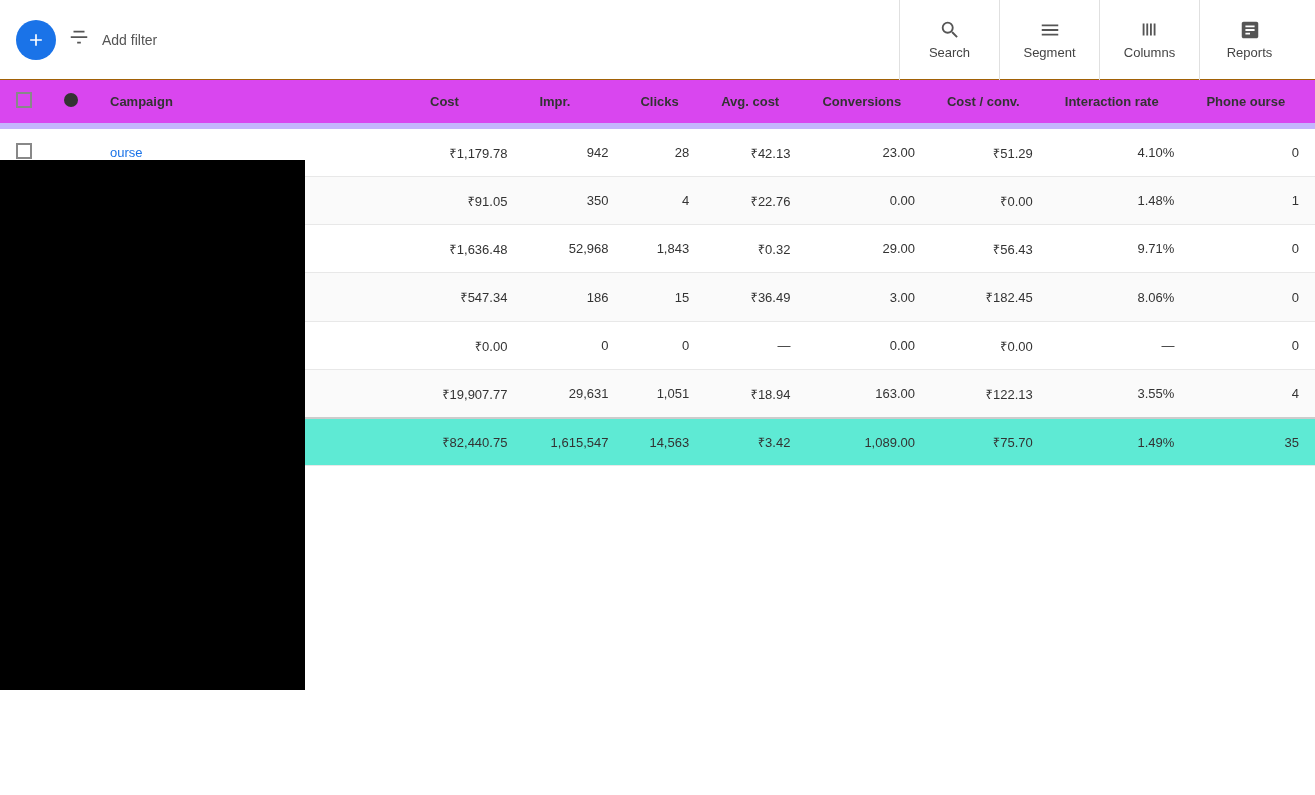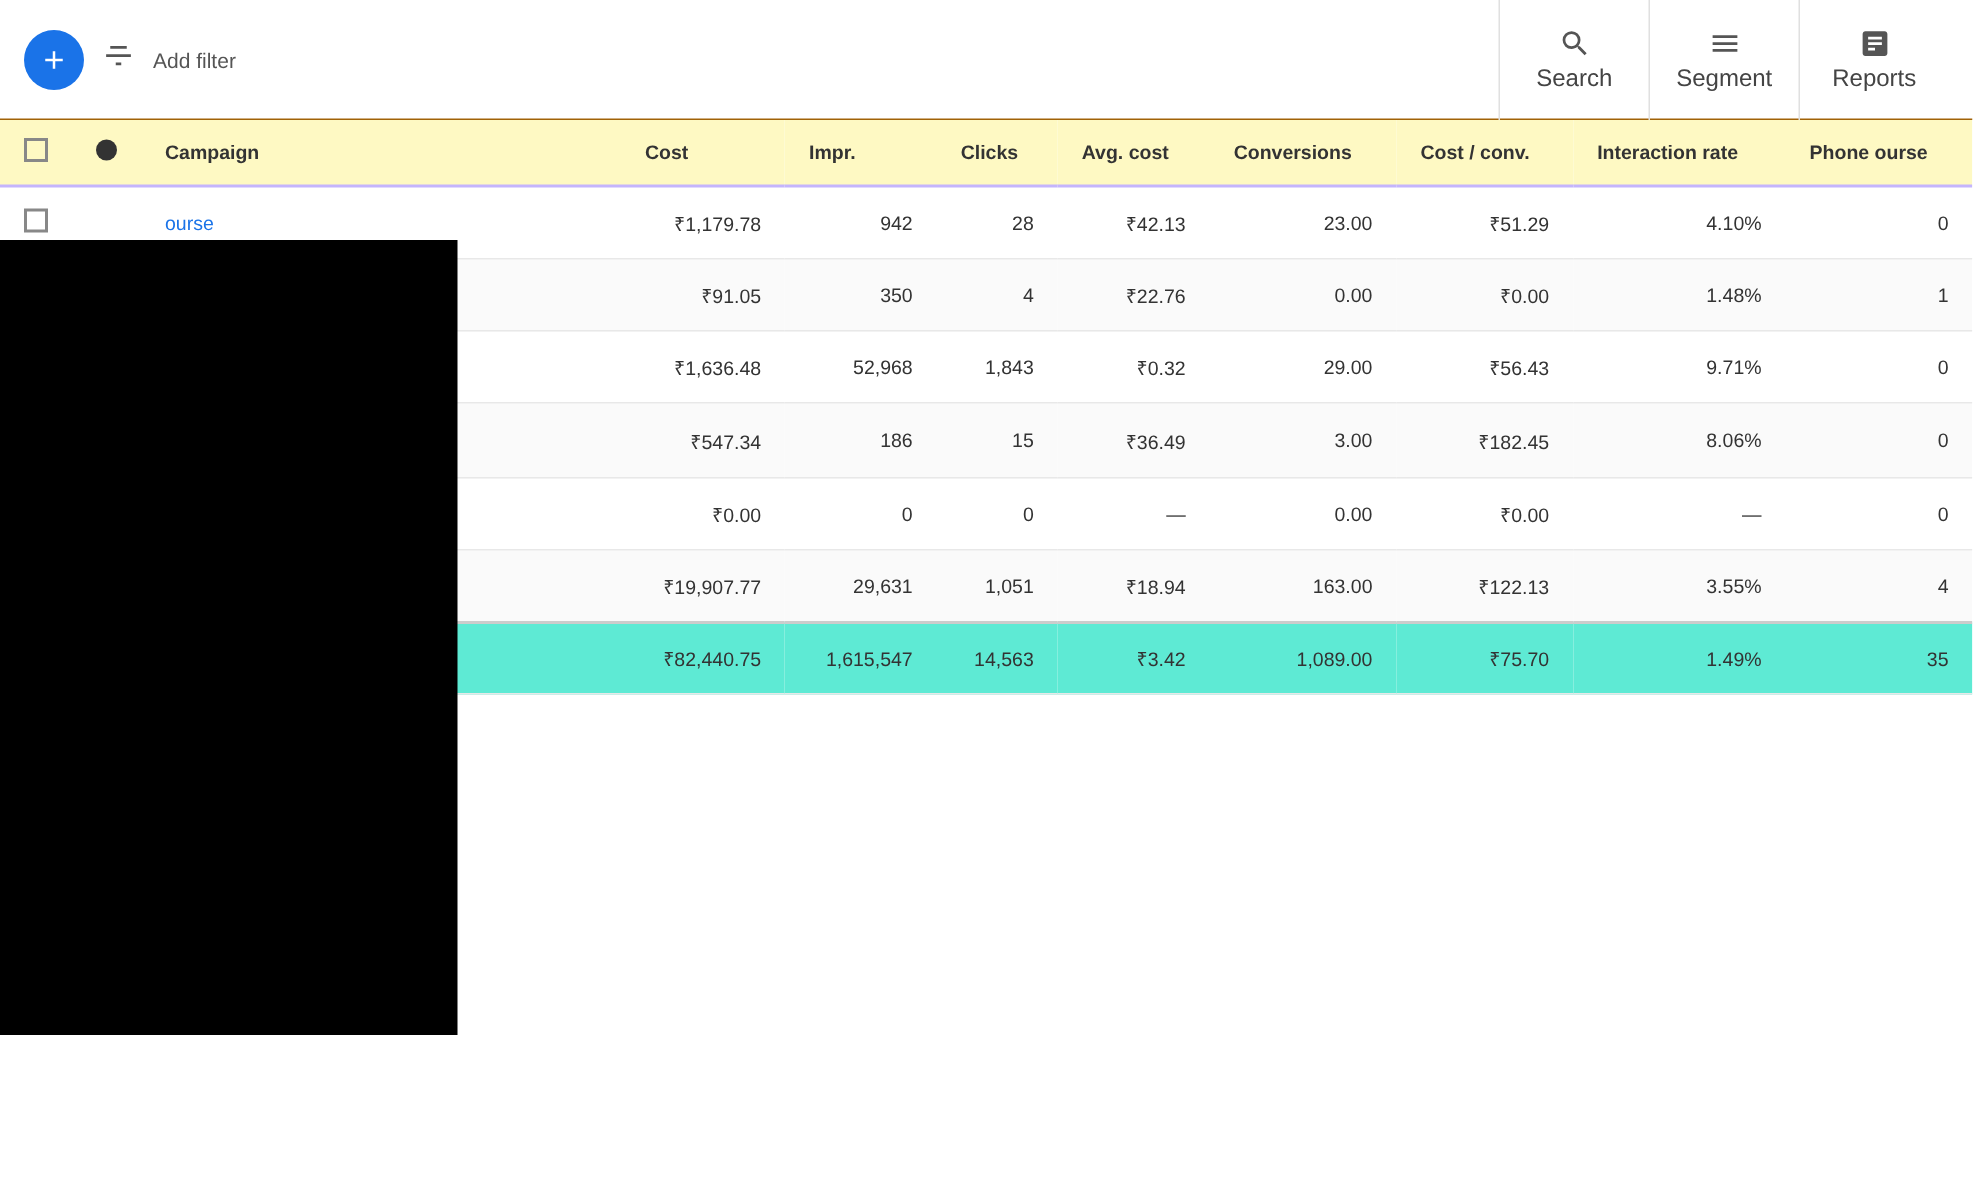--- a/index.html
+++ b/index.html
@@ -40,41 +40,41 @@
     .toolbar-action {
       display: flex;
       flex-direction: column;
       align-items: center;
       justify-content: center;
       width: 100px;
       height: 80px;
       cursor: pointer;
       border-left: 1px solid #e0e0e0;
       color: #444;
-      font-size: 16px;
+      font-size: 13px;
       gap: 4px;
     }
     .toolbar-action svg { fill: #555; }
 
     
     .table-container {
       overflow-x: auto;
       height: calc(795px - 80px);
       position: relative;
     }
 
     table {
       width: 100%;
       border-collapse: collapse;
       min-width: 1100px;
     }
 
     thead tr {
-      border-bottom: 2px solid #c4b5fd;
-      background: #fef9c3;
+      border-bottom: 6px solid #c4b5fd;
+      background: #d946ef;
     }
 
     th {
       padding: 12px 16px;
       text-align: left;
       font-weight: 600;
       font-size: 13px;
       color: #333;
       border-bottom: 1px solid #e0e0e0;
       white-space: nowrap;
@@ -192,20 +192,26 @@
       <span>Search</span>
     </div>
 
     <div class="toolbar-action">
       <svg width="22" height="22" viewBox="0 0 24 24" fill="#555">
           <path d="M3 18h18v-2H3v2zm0-5h18v-2H3v2zm0-7v2h18V6H3z"></path>
         </svg>
       <span>Segment</span>
     </div>
 
+    <div class="toolbar-action">
+      <svg width="22" height="22" viewBox="0 0 24 24" fill="#555">
+          <path d="M4 5v13h2V5H4zm4 0v13h2V5H8zm4 0v13h2V5h-2zm4 0v13h2V5h-2z"></path>
+        </svg>
+      <span>Columns</span>
+    </div>
 
     <div class="toolbar-action">
       <svg width="22" height="22" viewBox="0 0 24 24" fill="#555">
           <path d="M19 3H5c-1.1 0-2 .9-2 2v14c0 1.1.9 2 2 2h14c1.1 0 2-.9 2-2V5c0-1.1-.9-2-2-2zm-7 14H7v-2h5v2zm5-4H7v-2h10v2zm0-4H7V7h10v2z"></path>
         </svg>
       <span>Reports</span>
     </div>
   </div>
 </div>
 

